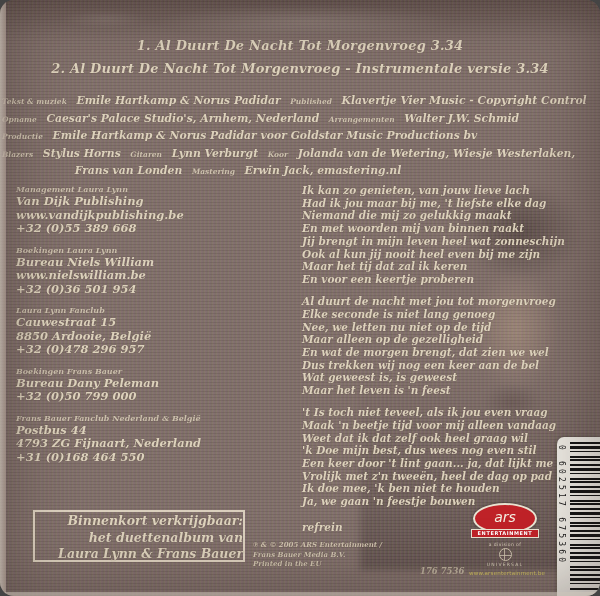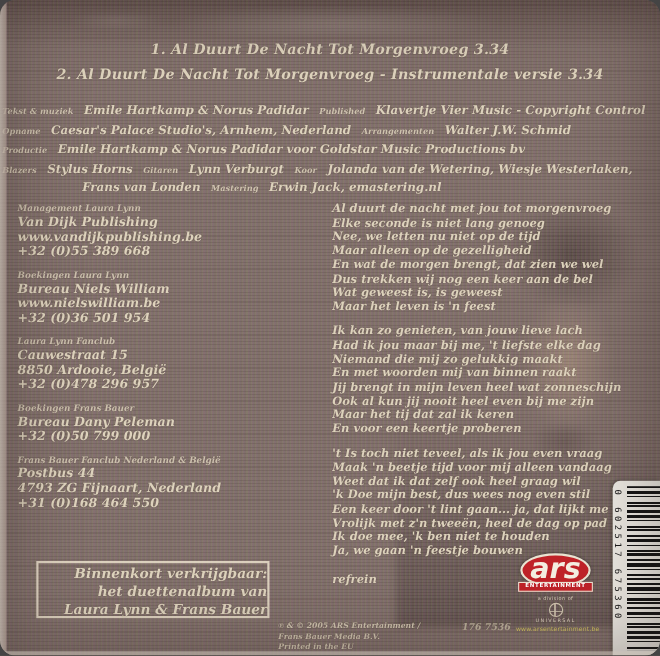--- a/index.html
+++ b/index.html
@@ -59,29 +59,29 @@
   .contact-lines{font-size:11.5px;line-height:13.5px;}
 
   .announce{left:33px;top:510px;width:208px;height:47px;z-index:2;
     border:2px solid rgba(235,225,205,.85);text-align:right;
     font-size:12.5px;line-height:16.5px;padding-top:1px;}
 
   .lyrics{left:302px;top:184px;width:285px;z-index:2;}
   .stanza{font-size:10.5px;line-height:12.7px;margin-bottom:9.5px;}
   .refrain{font-size:10.5px;margin-top:13px;}
 
-  .copyright{left:253px;top:564px;z-index:2;font-size:7px;line-height:9.5px;}
+  .copyright{left:253px;top:540px;z-index:2;font-size:7px;line-height:9.5px;}
   .catalog{left:420px;top:566px;z-index:2;font-size:8.5px;color:#b9ad99;
     font-style:italic;font-weight:bold;}
 
   .ars{left:469px;top:503px;width:72px;text-align:center;z-index:2;
     font-family:"DejaVu Sans", sans-serif;}
   .ars-oval{width:60px;height:27px;margin:0 auto;background:#bf2228;
     border-radius:50%;border:2px solid #e9e2d1;color:#f4eee1;
-    font-size:26px;font-weight:bold;font-style:italic;line-height:24px;
+    font-size:14px;font-weight:normal;font-style:italic;line-height:24px;
     box-shadow:0 0 3px rgba(0,0,0,.4);}
   .ars-banner{width:66px;margin:-5px auto 0;background:#bf2228;
     border:1px solid #e9e2d1;color:#ffffff;font-size:5px;font-weight:bold;
     letter-spacing:.6px;line-height:7px;}
   .division{font-size:4.5px;color:#d8cdbb;margin-top:4px;letter-spacing:.4px;}
   .globe{width:11px;height:11px;margin:1px auto;border-radius:50%;
     border:1px solid #cfc3ae;
     background:
       linear-gradient(0deg, transparent 4px, rgba(207,195,174,.8) 4px 5px, transparent 5px),
       linear-gradient(90deg, transparent 4px, rgba(207,195,174,.8) 4px 5px, transparent 5px);}
@@ -181,36 +181,36 @@
 4793 ZG Fijnaart, Nederland
 +31 (0)168 464 550</div>
     </div>
   </div>
 
   <div class="abs announce cream pre">Binnenkort verkrijgbaar:
 het duettenalbum van
 Laura Lynn &amp; Frans Bauer</div>
 
   <div class="abs lyrics cream">
+    <div class="stanza pre">Ik kan zo genieten, van jouw lieve lach
+Had ik jou maar bij me, 't liefste elke dag
+Niemand die mij zo gelukkig maakt
+En met woorden mij van binnen raakt
+Jij brengt in mijn leven heel wat zonneschijn
+Ook al kun jij nooit heel even bij me zijn
+Maar het tij dat zal ik keren
+En voor een keertje proberen</div>
     <div class="stanza pre">Al duurt de nacht met jou tot morgenvroeg
 Elke seconde is niet lang genoeg
 Nee, we letten nu niet op de tijd
 Maar alleen op de gezelligheid
 En wat de morgen brengt, dat zien we wel
 Dus trekken wij nog een keer aan de bel
 Wat geweest is, is geweest
 Maar het leven is 'n feest</div>
-    <div class="stanza pre">Ik kan zo genieten, van jouw lieve lach
-Had ik jou maar bij me, 't liefste elke dag
-Niemand die mij zo gelukkig maakt
-En met woorden mij van binnen raakt
-Jij brengt in mijn leven heel wat zonneschijn
-Ook al kun jij nooit heel even bij me zijn
-Maar het tij dat zal ik keren
-En voor een keertje proberen</div>
     <div class="stanza pre">'t Is toch niet teveel, als ik jou even vraag
 Maak 'n beetje tijd voor mij alleen vandaag
 Weet dat ik dat zelf ook heel graag wil
 'k Doe mijn best, dus wees nog even stil
 Een keer door 't lint gaan... ja, dat lijkt me wat
 Vrolijk met z'n tweeën, heel de dag op pad
 Ik doe mee, 'k ben niet te houden
 Ja, we gaan 'n feestje bouwen</div>
     <div class="refrain">refrein</div>
   </div>

